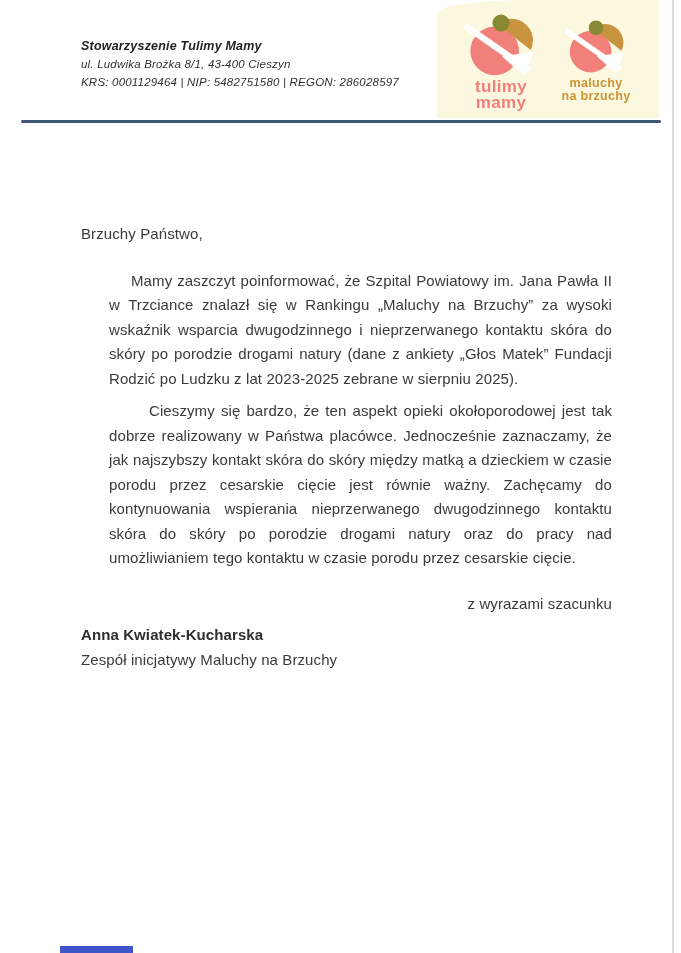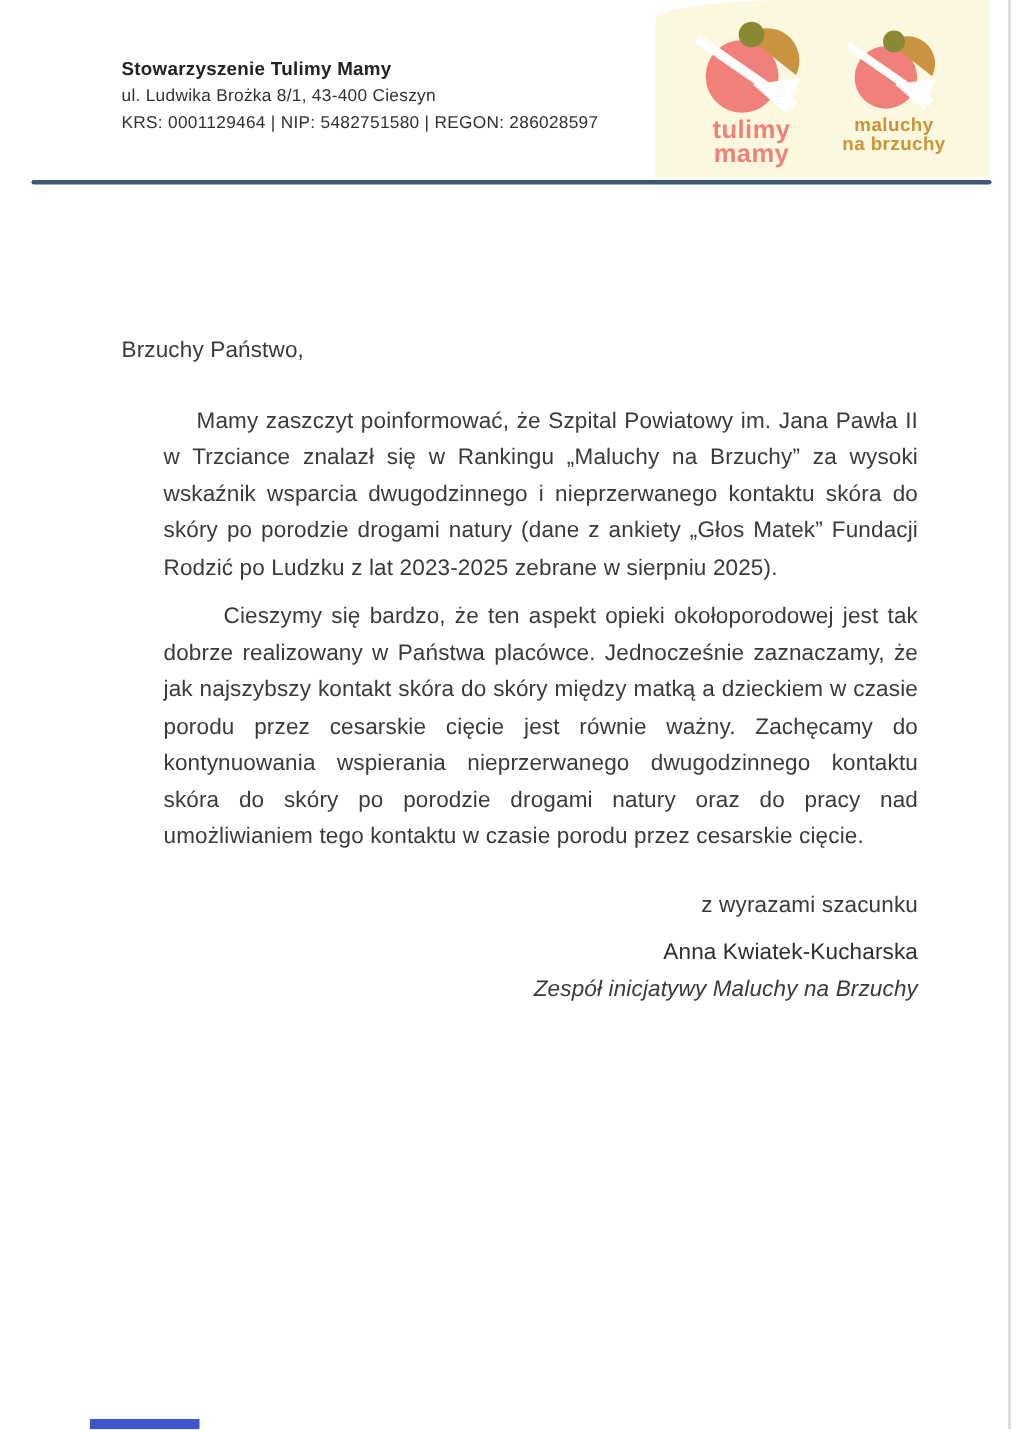--- a/index.html
+++ b/index.html
@@ -4,21 +4,21 @@
 <style>
   * { margin:0; padding:0; box-sizing:border-box; }
   html,body { background:#ffffff; }
   .page {
     position:relative; width:681px; height:953px; margin:0 auto;
     background:#ffffff; overflow:hidden;
     font-family:"Liberation Sans", sans-serif; color:#383838;
   }
   
   .org-block { position:absolute; left:81px; top:37px; width:360px; }
-  .org-block .line { font-size:11.5px; line-height:18px; color:#303030; letter-spacing:.2px; }
+  .org-block .line { font-size:11.5px; line-height:18px; color:#303030; letter-spacing:.2px;font-style:italic; }
   .org-block .org-name { font-size:12.5px; font-weight:bold; color:#222; }
   .cream-panel {
     position:absolute; left:437px; top:0; width:222px; height:118px;
     background:#FBF8DF; border-top-left-radius:95px 13px;
   }
   .logo-group { position:absolute; text-align:center; }
   .logo-left  { left:452px; top:14px; width:98px; }
   .logo-right { left:552px; top:20px; width:88px; }
   .logo-mark  { display:block; margin:0 auto; }
   .wordmark { font-weight:bold; letter-spacing:.3px; }
@@ -31,22 +31,22 @@
   
   .letter {
     position:absolute; left:81px; top:222px; width:531px;
     font-size:15px; line-height:24.5px; letter-spacing:.1px; color:#3a3a3a;
   }
   .salutation { text-align:left; }
   .para { text-align:justify;margin-left:28px; }
   .p1 { margin-top:22px; text-indent:22px; }
   .p2 { margin-top:8px;  text-indent:40px; }
   .closing { margin-top:21px; text-align:right; }
-  .signer-name { margin-top:7px; text-align:right; font-weight:normal; color:#2e2e2e; }
-  .signer-role { text-align:right; font-style:italic; }
+  .signer-name { margin-top:7px; font-weight:bold; color:#2e2e2e; }
+  .signer-role { }
   
   .page-edge-line { position:absolute; left:672px; top:0; width:2px; height:953px; background:#DBDBDB; }
   .footer-accent  { position:absolute; left:60px; bottom:0; width:73px; height:7px; background:#4254CB; }
 </style>
 </head>
 <body>
 
 <div class="page">
 
   <div class="org-block">

